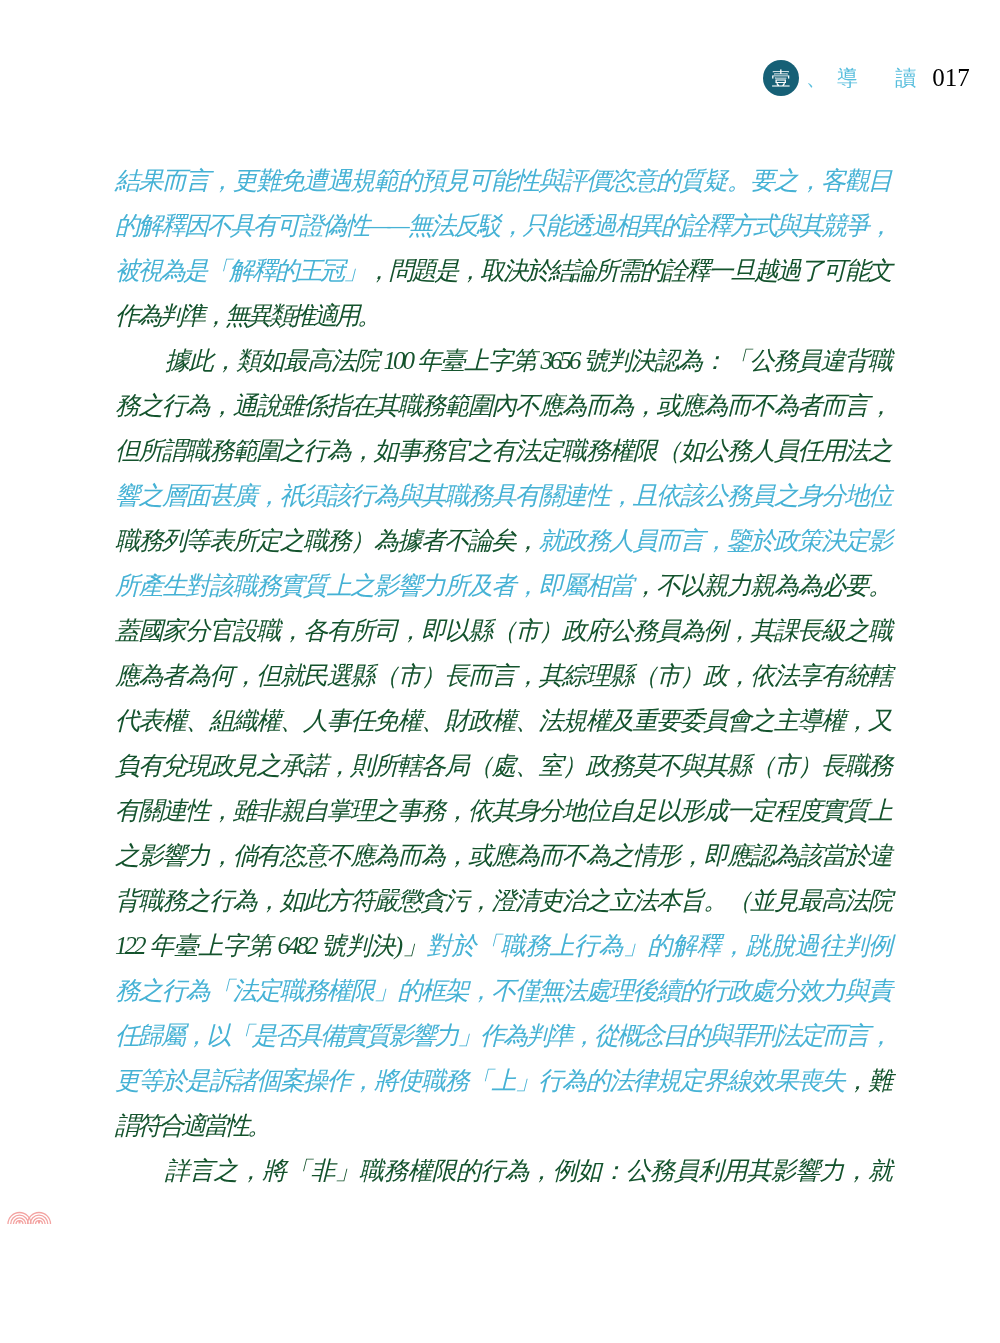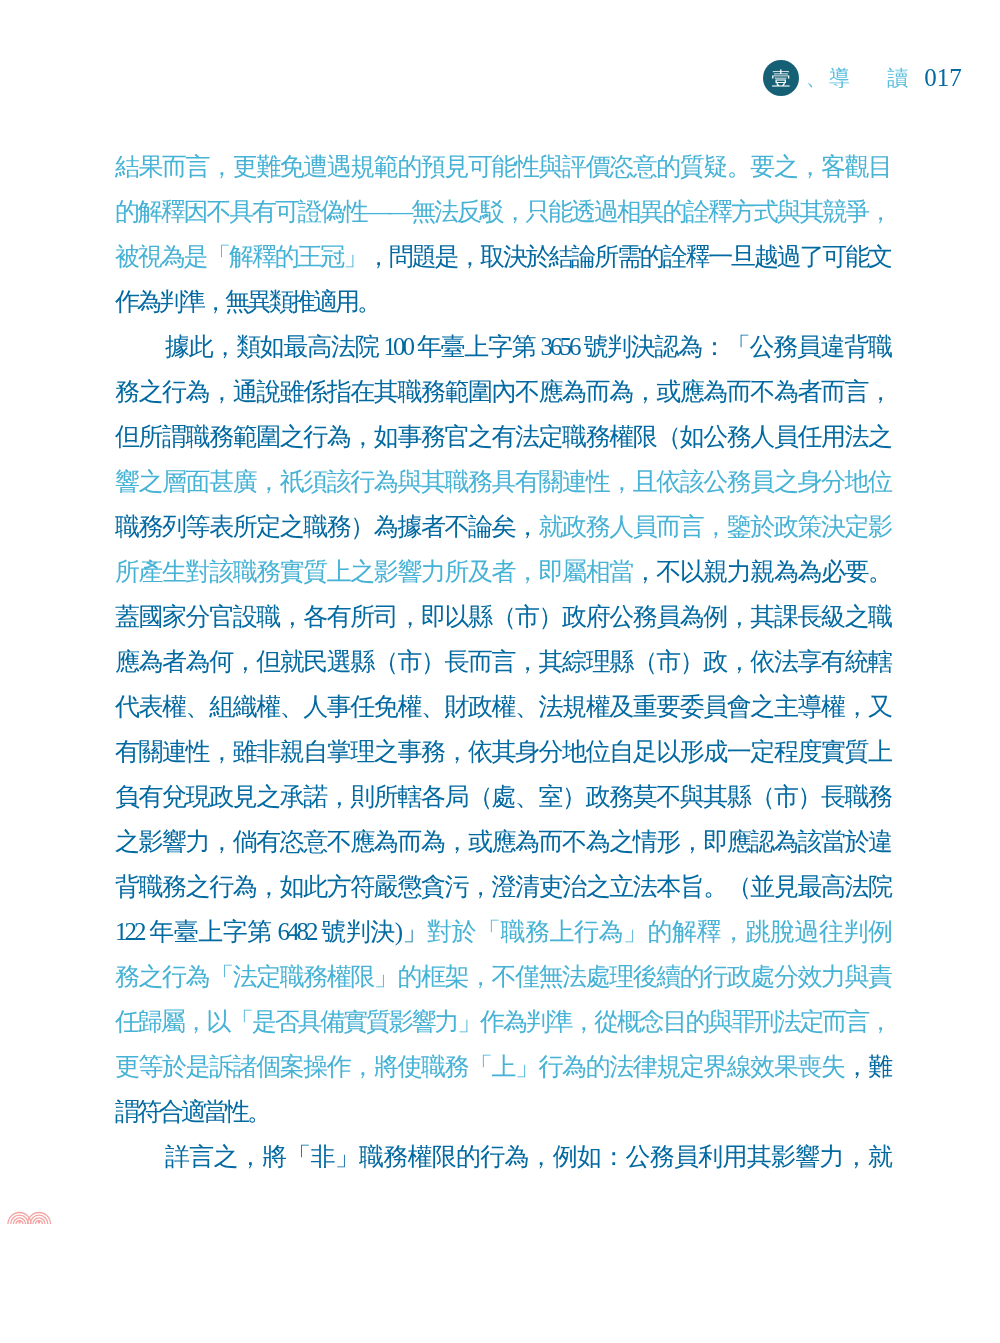--- a/index.html
+++ b/index.html
@@ -33,47 +33,48 @@
   }
   .enum-dot {
     color: #58bedd;
     font-size: 21px;
     margin-left: 7px;
   }
   .section-title {
     color: #58bedd;
     font-size: 21px;
     letter-spacing: 16px;
-    margin-left: 2px;
+    margin-left: 10px;
   }
   .page-number {
-    color: #0369a1;
+    color: #000000;
     font-size: 25px;
     margin-left: 0px;
   }
   
   .text-block {
     position: absolute;
-    top: 144px;
+    top: 158px;
     left: 115px;
     width: 775px;
+    font-style: italic;
   }
   .line {
     height: 45px;
     line-height: 45px;
     font-size: 25px;
     letter-spacing: -3px;
     text-align: justify;
     text-align-last: justify;
     text-justify: inter-character;
     white-space: normal;
   }
   .line.last { text-align-last: left; }
   .line.indent { padding-left: 50px; }
-  .seg-black { color: #0369a1; }
+  .seg-black { color: #14532d; }
   .seg-teal  { color: #46b2d5; }
   
   .watermark {
     position: absolute;
     left: 7px;
     top: 1205px;
     width: 46px;
     height: 19px;
   }
 </style>
@@ -98,22 +99,22 @@
       <div class="line last"><span class="seg-black">作為判準，無異類推適用。</span></div>
       <div class="line indent"><span class="seg-black">據此，類如最高法院 100 年臺上字第 3656 號判決認為：「公務員違背職</span></div>
       <div class="line"><span class="seg-black">務之行為，通說雖係指在其職務範圍內不應為而為，或應為而不為者而言，</span></div>
       <div class="line"><span class="seg-black">但所謂職務範圍之行為，如事務官之有法定職務權限（如公務人員任用法之</span></div>
       <div class="line"><span class="seg-teal">響之層面甚廣，祇須該行為與其職務具有關連性，且依該公務員之身分地位</span></div>
       <div class="line"><span class="seg-black">職務列等表所定之職務）為據者不論矣，</span><span class="seg-teal">就政務人員而言，鑒於政策決定影</span></div>
       <div class="line"><span class="seg-teal">所產生對該職務實質上之影響力所及者，即屬相當</span><span class="seg-black">，不以親力親為為必要。</span></div>
       <div class="line"><span class="seg-black">蓋國家分官設職，各有所司，即以縣（市）政府公務員為例，其課長級之職</span></div>
       <div class="line"><span class="seg-black">應為者為何，但就民選縣（市）長而言，其綜理縣（市）政，依法享有統轄</span></div>
       <div class="line"><span class="seg-black">代表權、組織權、人事任免權、財政權、法規權及重要委員會之主導權，又</span></div>
+      <div class="line"><span class="seg-black">負有兌現政見之承諾，則所轄各局（處、室）政務莫不與其縣（市）長職務</span></div>
       <div class="line"><span class="seg-black">有關連性，雖非親自掌理之事務，依其身分地位自足以形成一定程度實質上</span></div>
-      <div class="line"><span class="seg-black">負有兌現政見之承諾，則所轄各局（處、室）政務莫不與其縣（市）長職務</span></div>
       <div class="line"><span class="seg-black">之影響力，倘有恣意不應為而為，或應為而不為之情形，即應認為該當於違</span></div>
       <div class="line"><span class="seg-black">背職務之行為，如此方符嚴懲貪污，澄清吏治之立法本旨。（並見最高法院</span></div>
       <div class="line"><span class="seg-black">122 年臺上字第 6482 號判決)」</span><span class="seg-teal">對於「職務上行為」的解釋，跳脫過往判例</span></div>
       <div class="line"><span class="seg-teal">務之行為「法定職務權限」的框架，不僅無法處理後續的行政處分效力與責</span></div>
       <div class="line"><span class="seg-teal">任歸屬，以「是否具備實質影響力」作為判準，從概念目的與罪刑法定而言，</span></div>
       <div class="line"><span class="seg-teal">更等於是訴諸個案操作，將使職務「上」行為的法律規定界線效果喪失</span><span class="seg-black">，難</span></div>
       <div class="line last"><span class="seg-black">謂符合適當性。</span></div>
       <div class="line indent"><span class="seg-black">詳言之，將「非」職務權限的行為，例如：公務員利用其影響力，就</span></div>
     </div>
 

